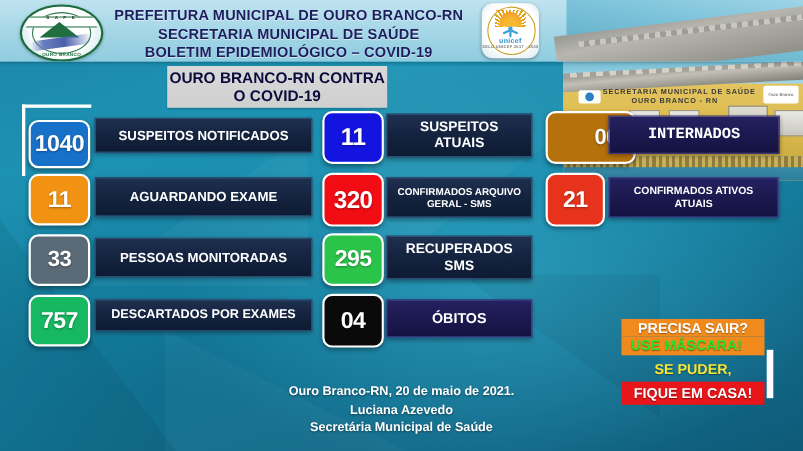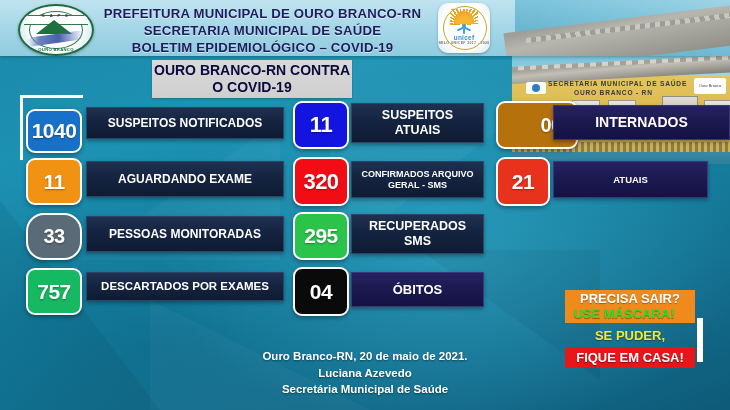--- a/index.html
+++ b/index.html
@@ -288,37 +288,38 @@
     <div class="numbox" style="left:26px;top:109px;width:52px;height:40px;background:#1871c9;font-size:21px;">1040</div>
     <div class="labelbox" style="left:86px;top:107px;width:198px;height:32px;font-size:12px;">SUSPEITOS NOTIFICADOS</div>
 
     <div class="numbox" style="left:293px;top:101px;width:52px;height:44px;background:#1414e0;font-size:22px;">11</div>
     <div class="labelbox" style="left:351px;top:103px;width:133px;height:40px;font-size:12.5px;flex-direction:column;">
       <span>SUSPEITOS</span>
       <span>ATUAIS</span>
     </div>
 
     <div class="numbox" style="left:496px;top:101px;width:50px;height:44px;background:#b5710c;font-size:20px;padding-left:28px;">00</div>
-    <div class="labelbox purple" style="left:553px;top:105px;width:177px;height:35px;font-size:14px;">INTERNADOS</div>
+    <div class="labelbox purple" style="left:553px;top:105px;width:156px;height:35px;font-size:14px;font-family:Liberation Mono, monospace;">INTERNADOS</div>
 
     <div class="numbox" style="left:26px;top:158px;width:52px;height:43px;background:#f29212;font-size:21px;">11</div>
     <div class="labelbox" style="left:86px;top:161px;width:198px;height:36px;font-size:12px;">AGUARDANDO  EXAME</div>
 
     <div class="numbox" style="left:293px;top:157px;width:52px;height:45px;background:#f20d15;font-size:22px;">320</div>
     <div class="labelbox" style="left:351px;top:161px;width:133px;height:37px;font-size:9px;flex-direction:column;">
       <span>CONFIRMADOS ARQUIVO</span>
       <span>GERAL -   SMS</span>
     </div>
 
     <div class="numbox" style="left:496px;top:157px;width:50px;height:45px;background:#e8331c;font-size:21px;">21</div>
     <div class="labelbox purple" style="left:553px;top:161px;width:155px;height:37px;font-size:9.5px;flex-direction:column;">
+      <span>CONFIRMADOS ATIVOS</span>
       <span>ATUAIS</span>
     </div>
 
-    <div class="numbox" style="left:26px;top:213px;width:52px;height:43px;background:#5a6a76;font-size:20px;border-radius:18px;">33</div>
+    <div class="numbox" style="left:26px;top:213px;width:52px;height:43px;background:#5a6a76;font-size:20px;">33</div>
     <div class="labelbox" style="left:86px;top:216px;width:198px;height:36px;font-size:12px;">PESSOAS MONITORADAS</div>
 
     <div class="numbox" style="left:293px;top:212px;width:52px;height:44px;background:#2bc44a;font-size:21px;">295</div>
     <div class="labelbox" style="left:351px;top:214px;width:133px;height:40px;font-size:12.5px;flex-direction:column;">
       <span>RECUPERADOS</span>
       <span>SMS</span>
     </div>
 
     <div class="numbox" style="left:26px;top:268px;width:52px;height:43px;background:#17b862;font-size:21px;">757</div>
     <div class="labelbox" style="left:86px;top:272px;width:198px;height:29px;font-size:11.5px;">DESCARTADOS  POR EXAMES</div>

